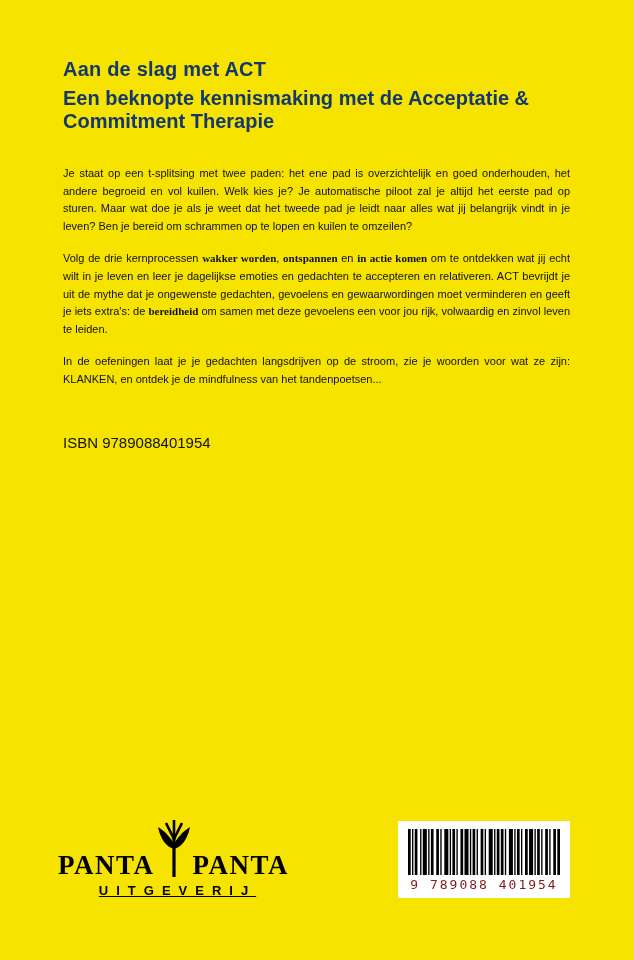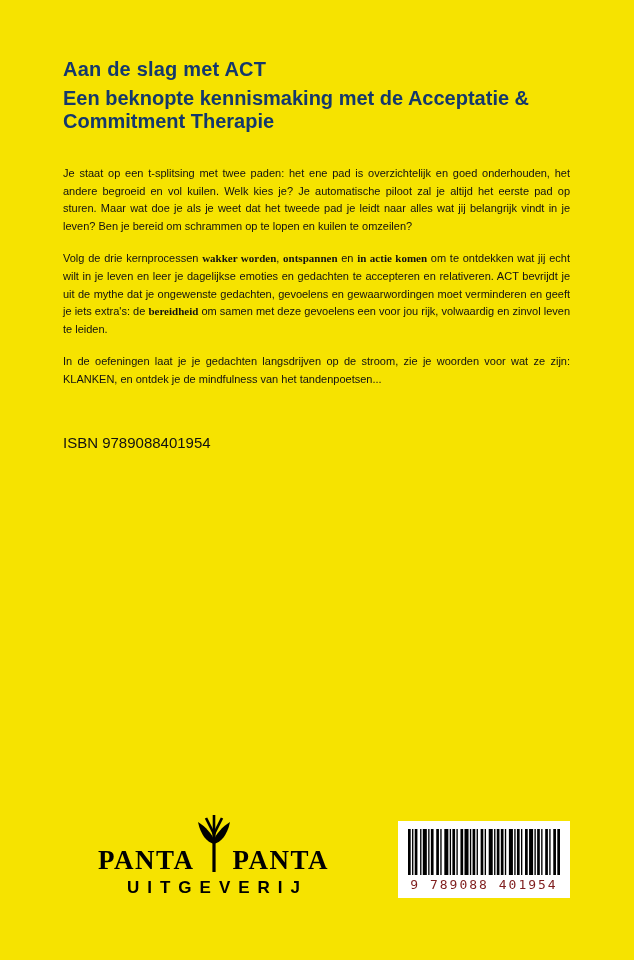--- a/index.html
+++ b/index.html
@@ -55,21 +55,20 @@
     right: 64px;
     bottom: 62px;
     display: flex;
     justify-content: space-between;
     align-items: flex-end;
   }
   .publisher {
     display: flex;
     flex-direction: column;
     align-items: center;
-    margin-left: 40px;
   }
   .publisher-nameline {
     display: flex;
     align-items: flex-end;
     gap: 4px;
   }
   .publisher-word {
     font-family: "Liberation Serif", serif;
     font-weight: bold;
     font-size: 27px;
@@ -77,26 +76,27 @@
     color: #000;
     line-height: 0.9;
   }
   .plant-icon {
     width: 34px;
     height: 58px;
     display: block;
     margin: 0 -2px;
   }
   .publisher-sub {
-    font-size: 17px;
+    font-size: 13px;
     font-weight: bold;
     letter-spacing: 8px;
     margin-top: 6px;
     color: #000;
     text-indent: 8px; 
+    text-decoration: underline;
   }
   .barcode-box {
     width: 172px;
     background: #fff;
     padding: 8px 10px 6px 10px;
     box-sizing: border-box;
   }
   .barcode-bars {
     display: block;
     width: 100%;

